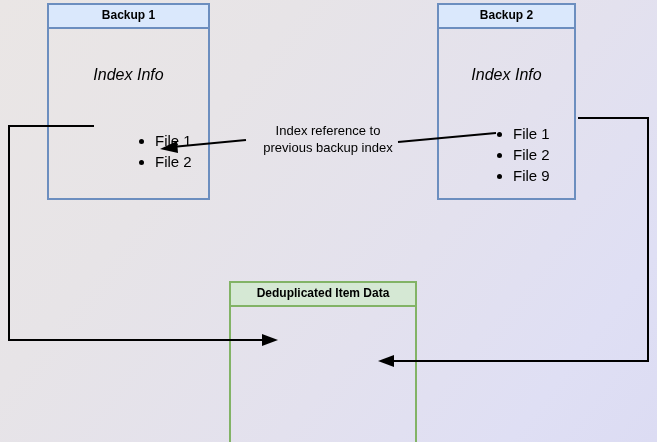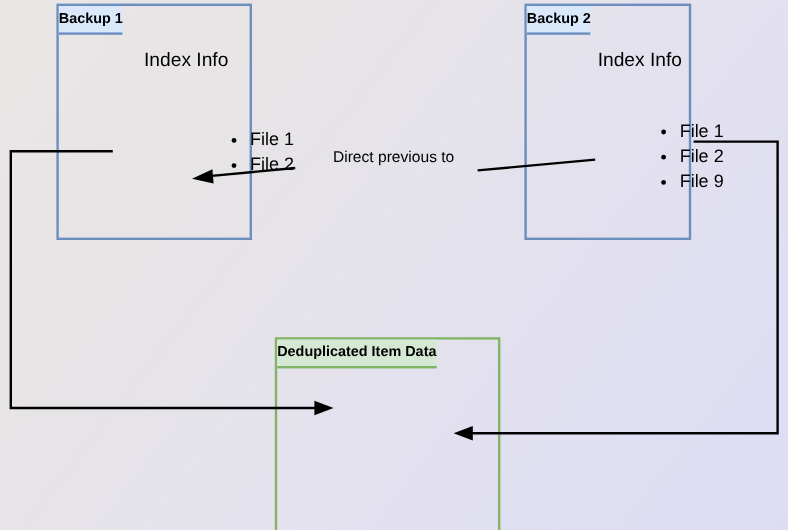--- a/index.html
+++ b/index.html
@@ -21,21 +21,21 @@
     background: linear-gradient(128deg, #eae6e5 0%, #e7e4e7 30%, #e3e1ee 62%, #dfdff4 85%, #dcdcf3 100%);
   }
 
   
   .node {
     position: absolute;
     box-sizing: border-box;
     border-width: 2px;
     border-style: solid;
     display: flex;
-    flex-direction: row;
+    flex-direction: column;
   }
   .node .hdr {
     box-sizing: border-box;
     height: 24px;
     line-height: 21px;
     text-align: center;
     font-size: 12px;
     font-weight: bold;
     color: #000000;
     border-bottom-width: 2px;
@@ -56,20 +56,21 @@
   .green .hdr { background: #d5e8d4; border-bottom-color: #82b366; }
 
   
   .indexinfo {
     position: absolute;
     left: 0; right: 0;
     text-align: center;
     font-size: 16px;
     color: #000;
     white-space: nowrap;
+    font-style: italic;
   }
   ul.filelist {
     position: absolute;
     margin: 12px;
     padding: 0 0 0 16px;
     list-style: disc;
     font-size: 15px;
     color: #000;
   }
   ul.filelist li {
@@ -124,21 +125,22 @@
         <li>File 9</li>
       </ul>
     </div>
   </div>
 
   <div class="node green" style="left:229px; top:281px; width:188px; height:202px;">
     <div class="hdr">Deduplicated Item Data</div>
   </div>
 
   <div class="caption" style="left:243px; top:122px; width:170px;">
-    <div>Direct previous to</div>
+    <div>Index reference to</div>
+    <div>previous backup index</div>
   </div>
 
   <svg id="edges" viewBox="0 0 657 442">
 
     <g>
       <path d="M 94 126 L 9 126 L 9 340 L 266 340"></path>
       <polygon class="head" points="278,340 262,334 262,346"></polygon>
     </g>
 
     <g>

